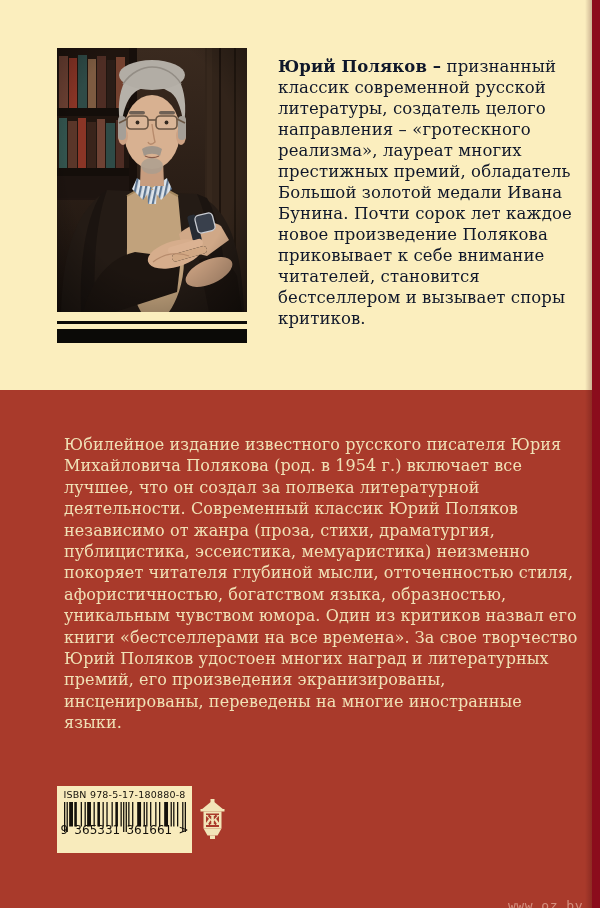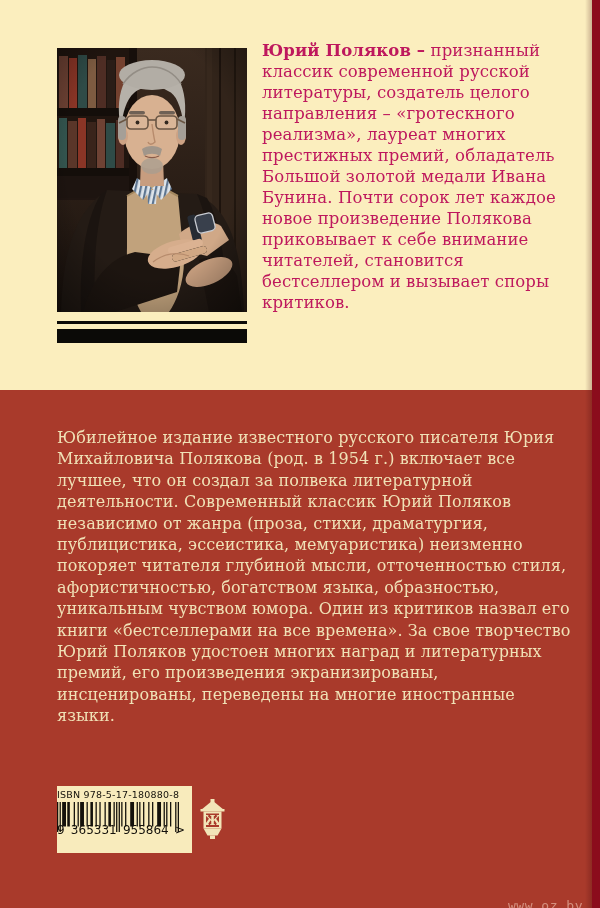--- a/index.html
+++ b/index.html
@@ -25,33 +25,33 @@
     position:absolute;left:57px;top:48px;width:190px;height:264px;
   }
   .photo svg{display:block;width:190px;height:264px;}
   .bar-thin{
     position:absolute;left:57px;top:321px;width:190px;height:3px;background:#0B0A07;
   }
   .bar-thick{
     position:absolute;left:57px;top:329px;width:190px;height:14px;background:#0B0A07;
   }
   .blurb{
-    position:absolute;left:262px;top:40px;width:320px;margin:0;
-    font-size:16.5px;line-height:21px;color:#be185d;
+    position:absolute;left:262px;top:40px;width:320px;margin:16px;
+    font-size:16.5px;line-height:21px;color:#0f172a;
     letter-spacing:0.1px;
   }
   .blurb strong{font-weight:bold;}
   .annotation{
-    position:absolute;left:57px;top:427px;width:516px;margin:0;
+    position:absolute;left:57px;top:427px;width:516px;margin:7px;
     font-size:16px;line-height:21.4px;color:#F0E1B6;
     letter-spacing:0.1px;
   }
   .barcode-box{
     position:absolute;left:57px;top:786px;width:135px;height:67px;
-    background:#F8EBBC;display:flex;flex-direction:column;align-items:flex-start;
+    background:#F8EBBC;display:flex;flex-direction:column;align-items:center;
     box-sizing:border-box;padding-top:3px;
   }
   .isbn{
     font-family:"DejaVu Sans", sans-serif;font-size:9.5px;line-height:12px;
     color:#14110B;letter-spacing:0.2px;white-space:nowrap;
   }
   .bars-wrap{width:122px;height:30px;margin-top:1px;}
   .bars-wrap svg{display:block;width:122px;height:30px;}
   .digits{
     font-family:"DejaVu Sans", sans-serif;font-size:12px;color:#14110B;
@@ -233,21 +233,21 @@
           <rect x="83" y="0" width="1" height="24.5" fill="#14110B"></rect>
           <rect x="85" y="0" width="1" height="24.5" fill="#14110B"></rect>
           <rect x="88" y="0" width="1" height="24.5" fill="#14110B"></rect>
           <rect x="92" y="0" width="1" height="30" fill="#14110B"></rect>
           <rect x="94" y="0" width="1" height="30" fill="#14110B"></rect>
         </svg>
     </div>
     <div class="digits">
       <span>9</span>
       <span>365331</span>
-      <span>955864</span>
+      <span>361661</span>
       <span>&gt;</span>
     </div>
   </div>
 
   <div class="logo">
     <svg viewBox="0 0 25 40" xmlns="http://www.w3.org/2000/svg">
       <g fill="#F2E5B8">
         <rect x="10.5" y="0" width="4" height="3.5"></rect>
         <polygon points="12.5,1.5 24,11 1,11"></polygon>
         <rect x="0.5" y="10" width="24" height="2.5"></rect>

